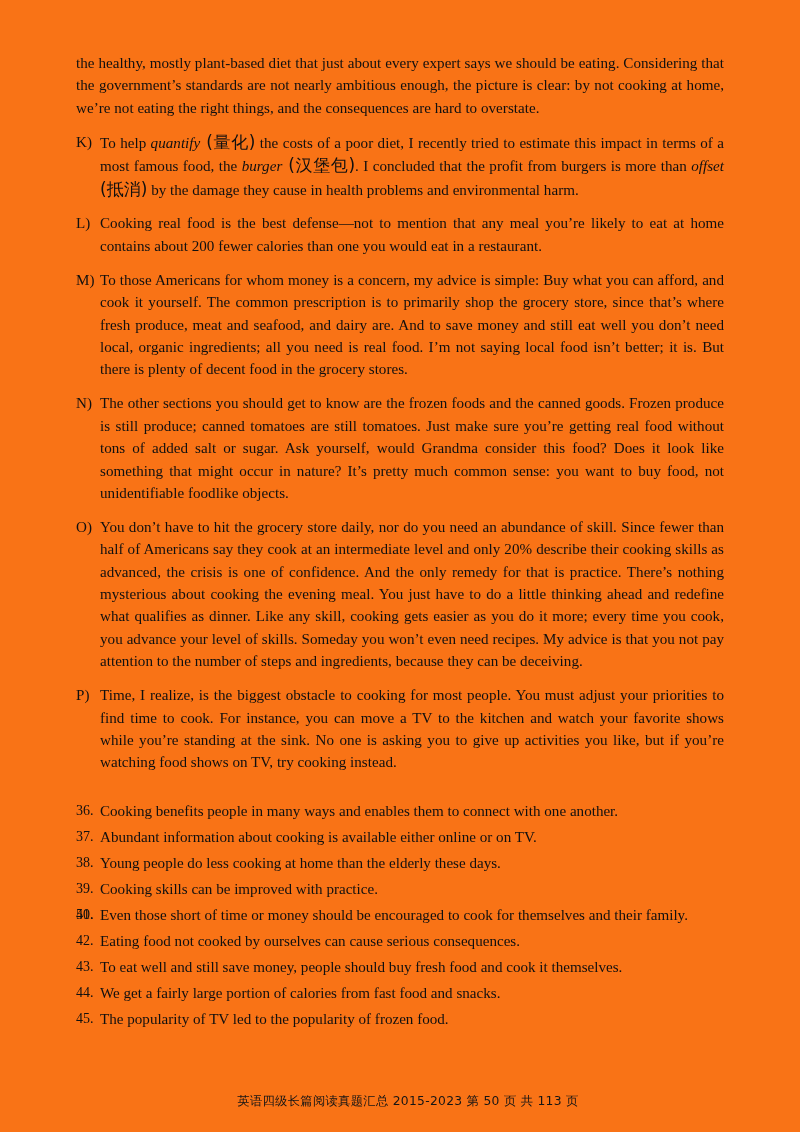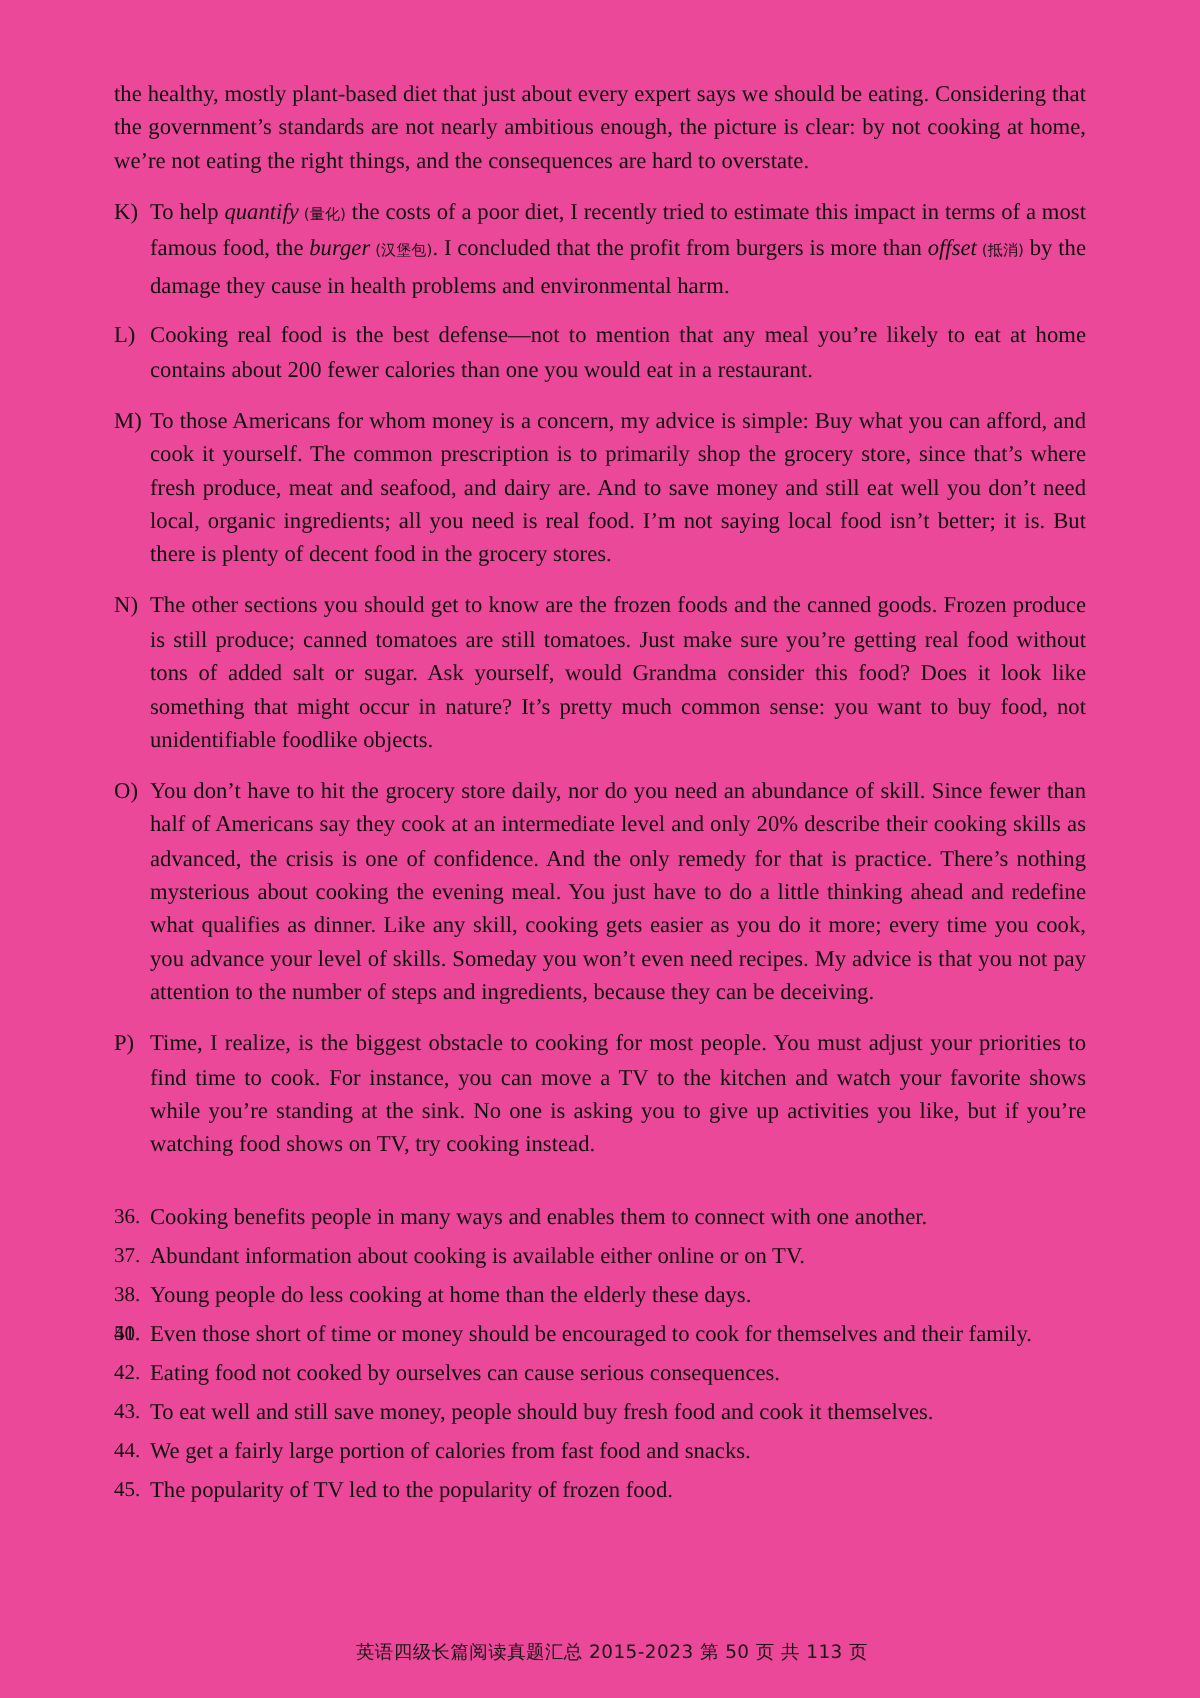--- a/index.html
+++ b/index.html
@@ -13,21 +13,21 @@
     position: relative;
     font-family: "Liberation Serif", "DejaVu Serif", serif;
     color: #101010;
     overflow: hidden;
   }
   #page {
     position: absolute;
     left: 0; top: 0;
     width: 800px;
     height: 1132px;
-    background: #ec4899;
+    background: #f97316;
   }
   .content {
     position: absolute;
     left: 76px;
     top: 52px;
     width: 648px;
   }
 
   
   .para {
@@ -54,21 +54,21 @@
     padding-left: 0;
     margin-bottom: 11.5px;
   }
   .para .body {
     display: block;
   }
 
   i, .ital { }
   .cn {
     font-family: "DejaVu Sans", sans-serif;
-    font-size: 10px;
+    font-size: 17px;
   }
 
   
   .qlist {
     margin-top: 26px;
   }
   .qitem {
     position: relative;
     padding-left: 24px;
     margin: 0 0 3.6px 0;
@@ -151,20 +151,24 @@
       <div class="qitem ragged">
         <span class="qnum">37.</span>
         <span>Abundant information about cooking is available either online or on TV.</span>
       </div>
 
       <div class="qitem ragged">
         <span class="qnum">38.</span>
         <span>Young people do less cooking at home than the elderly these days.</span>
       </div>
 
+      <div class="qitem ragged">
+        <span class="qnum">39.</span>
+        <span>Cooking skills can be improved with practice.</span>
+      </div>
 
       <div class="qitem ragged">
         <span class="qnum">50.</span>
       </div>
 
       <div class="qitem">
         <span class="qnum">41.</span>
         <span>Even those short of time or money should be encouraged to cook for themselves and their family.</span>
       </div>
 

